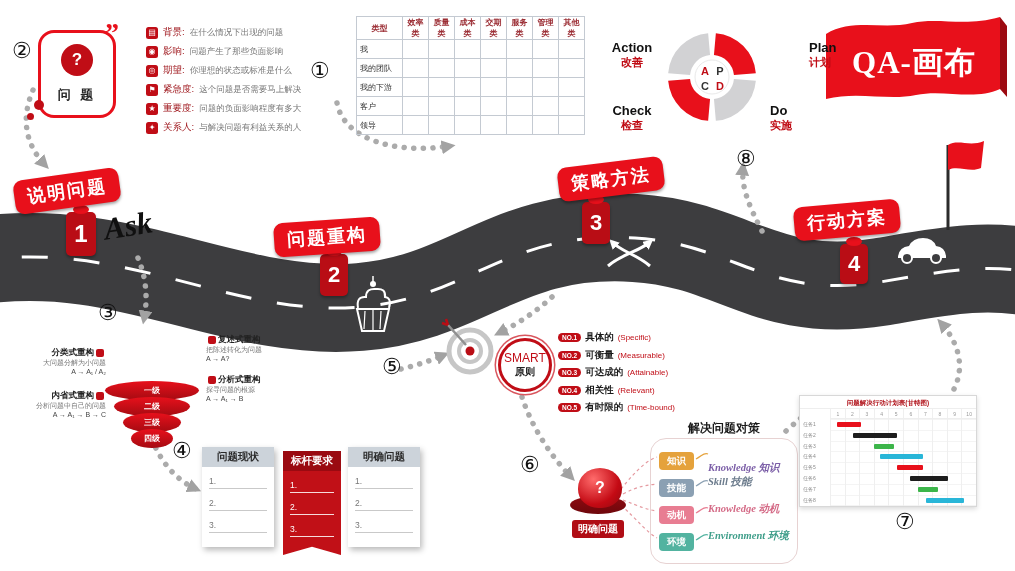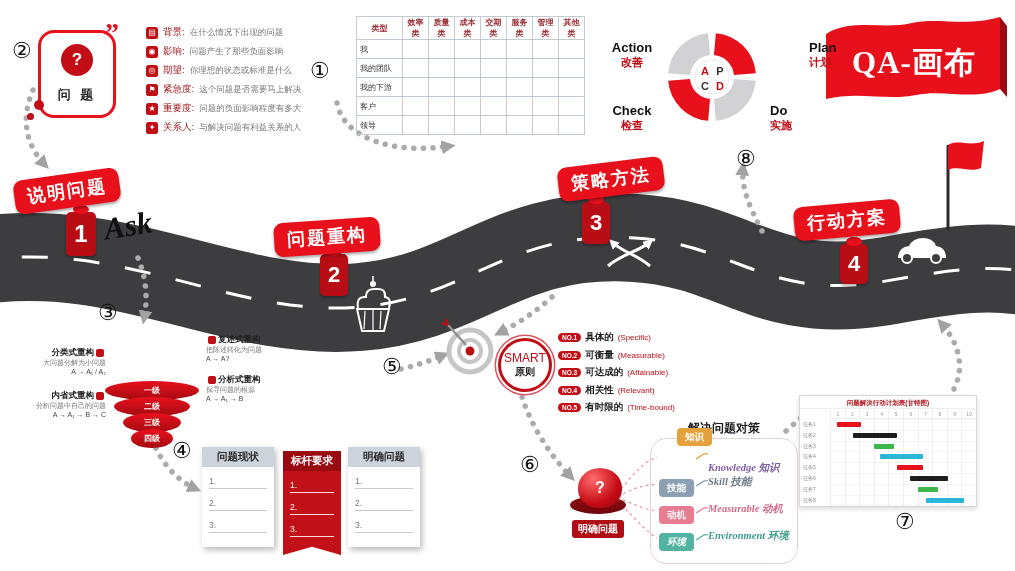--- a/index.html
+++ b/index.html
@@ -442,27 +442,27 @@
       <span class="s-en">(Time-bound)</span>
     </div>
   </div>
 
   <div class="btn-base"></div>
   <div class="btn-dome">?</div>
   <div class="btn-label">明确问题</div>
 
   <div class="mm-box"></div>
   <div class="mm-title">解决问题对策</div>
-  <div class="mm-node nk" style="top:428px;margin-left:18px;">知识</div>
+  <div class="mm-node nk" style="top:452px;">知识</div>
   <div class="mm-node ns" style="top:479px;">技能</div>
   <div class="mm-node nm" style="top:506px;">动机</div>
-  <div class="mm-node ne" style="top:533px;font-style:italic;">环境</div>
+  <div class="mm-node ne" style="top:533px;">环境</div>
   <div class="mm-branch bk" style="top:432px;margin-top:29px;">Knowledge 知识</div>
   <div class="mm-branch bs" style="top:475px;">Skill 技能</div>
-  <div class="mm-branch bm" style="top:502px;">Measurable 动机</div>
+  <div class="mm-branch bm" style="top:502px;">Knowledge 动机</div>
   <div class="mm-branch be" style="top:529px;">Environment 环境</div>
 
   <div class="gantt">
     <div class="g-title">问题解决行动计划表(甘特图)</div>
     <div class="g-head">
         <div class="g-col">1</div>
         <div class="g-col">2</div>
         <div class="g-col">3</div>
         <div class="g-col">4</div>
         <div class="g-col">5</div>

